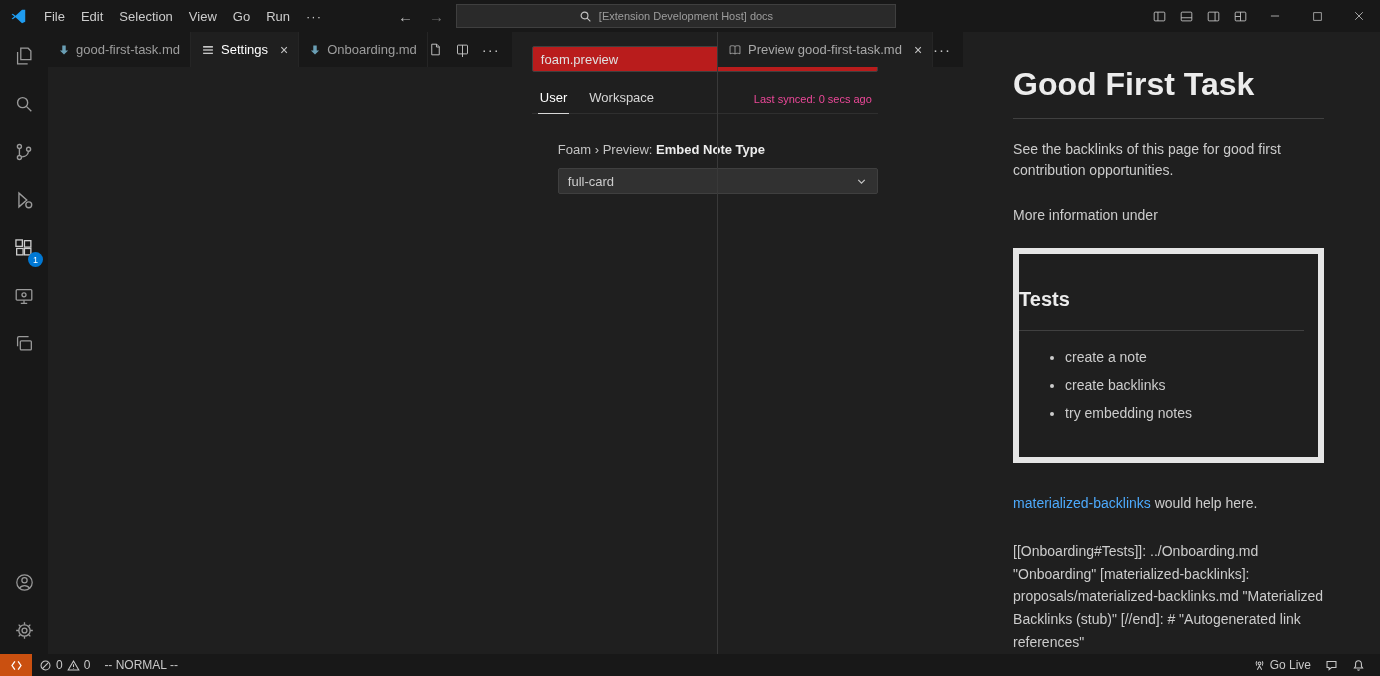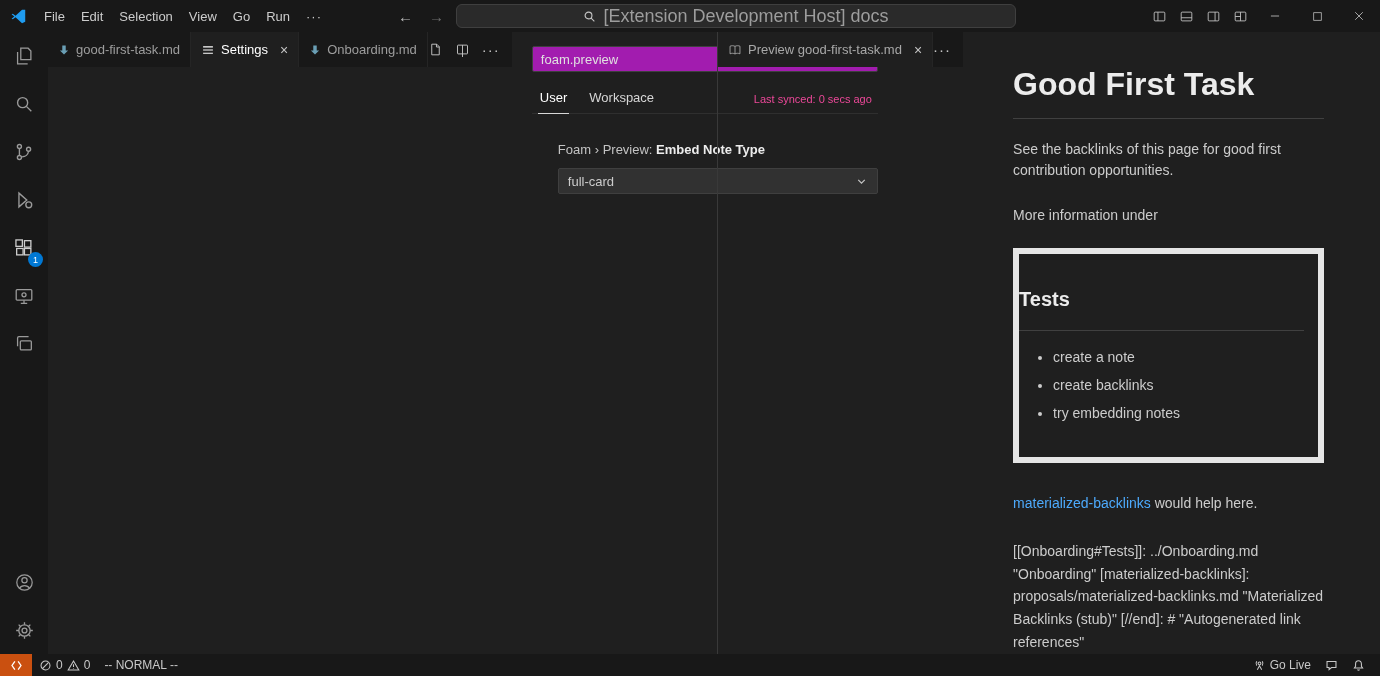--- a/index.html
+++ b/index.html
@@ -6,21 +6,21 @@
 html,body{width:1380px;height:676px;background:#1f1f1f;font-family:"Liberation Sans",sans-serif;color:#ccc;overflow:hidden;font-size:13px}
 svg{display:block}
 
 .titlebar{position:relative;height:32px;background:#181818;display:flex;align-items:center;color:#ccc;flex:none}
 .logo{width:36px;display:flex;justify-content:center;align-items:center}
 .menu{display:flex;align-items:center}
 .menu-item{padding:3px 8px;border-radius:5px;white-space:nowrap}
 .menu-item.dots{letter-spacing:1px}
 .nav{position:absolute;left:398px;top:0;height:32px;display:flex;align-items:center;gap:16px;font-size:15px;color:#bcbcbc}
 .nav .dim{color:#6e6e6e}
-.cmdcenter{position:absolute;left:456px;top:4px;width:560px;height:24px;background:#2a2a2a;border:1px solid #3f3f3f;border-radius:6px;display:flex;align-items:center;justify-content:center;gap:7px;color:#9d9d9d;font-size:18px}
+.cmdcenter{position:absolute;left:456px;top:4px;width:440px;height:24px;background:#2a2a2a;border:1px solid #3f3f3f;border-radius:0;display:flex;align-items:center;justify-content:center;gap:7px;color:#9d9d9d;font-size:11px}
 .winright{position:absolute;right:0;top:0;height:32px;display:flex;align-items:center}
 .lbtn{width:27px;height:32px;display:flex;align-items:center;justify-content:center;color:#c5c5c5}
 .wbtn{width:42px;height:32px;display:flex;align-items:center;justify-content:center;color:#c5c5c5}
 
 .main{display:flex;height:622px}
 .activitybar{width:48px;background:#181818;display:flex;flex-direction:column;flex:none}
 .ab{width:48px;height:48px;display:flex;align-items:center;justify-content:center;color:#9a9a9a;position:relative}
 .ab.bright{color:#d0d0d0}
 .ab .badge{position:absolute;right:5px;bottom:5px;min-width:15px;height:15px;border-radius:8px;background:#0078d4;color:#fff;font-size:9px;display:flex;align-items:center;justify-content:center;padding:0 3px}
 .ab-spacer{margin-top:auto}
@@ -30,42 +30,42 @@
 .group.right{flex:1;border-left:1px solid #393939}
 .tabs{height:35px;background:#181818;display:flex;align-items:stretch;flex:none}
 .tab{display:flex;align-items:center;gap:6px;padding:0 10px;color:#9d9d9d;border-right:1px solid #252525;white-space:nowrap}
 .tab.active{background:#1f1f1f;color:#fff}
 .tab.semi{background:#1f1f1f;color:#a8a8a8}
 .tab .close{margin-left:6px;font-size:14px;color:#c5c5c5;line-height:1}
 .tabactions{margin-left:auto;display:flex;align-items:center;gap:12px;padding-right:12px;color:#c5c5c5}
 .dots3{font-size:15px;letter-spacing:1px;color:#c5c5c5;line-height:1}
 
 .settings{padding:14px 24px 0 20px}
-.searchbox{height:26px;background:#a21caf;border:1px solid #3f3f3f;border-radius:2px;display:flex;align-items:center;padding:0 8px;gap:9px}
+.searchbox{height:26px;background:#b91c1c;border:1px solid #3f3f3f;border-radius:2px;display:flex;align-items:center;padding:0 8px;gap:9px}
 .searchtext{flex:1;color:#e0e0e0}
 .countbadge{background:#252526;border:1px solid #4b4b4b;border-radius:2px;font-size:11px;padding:1px 7px;color:#ccc;white-space:nowrap}
 .sbicon{color:#c5c5c5;display:flex;align-items:center}
 .scoperow{display:flex;align-items:flex-end;margin-top:12px;border-bottom:1px solid #2f2f2f;padding:0 6px;height:30px}
 .scope{margin-right:18px;padding:0 2px 8px;color:#d6d6d6}
 .scope.active{border-bottom:1px solid #d7d7d7;margin-bottom:-1px;color:#fff}
 .lastsync{margin-left:auto;color:#ec4899;font-size:11px;padding-bottom:8px}
 .setting{margin:28px 0 0 26px}
 .setcat{color:#c3c3c3}
 .setname{color:#ededed;font-weight:bold}
 .select{margin-top:11px;width:320px;height:26px;background:#313131;border:1px solid #3f3f3f;border-radius:2px;display:flex;align-items:center;padding:0 9px;color:#ccc}
 .select .chev{margin-left:auto;color:#c5c5c5}
 
 .preview{padding:16px 56px 0 50px;font-size:14px;line-height:1.5;color:#ccc;overflow:hidden}
 .preview h1{font-size:32px;font-weight:600;color:#ececec;padding-bottom:10px;border-bottom:1px solid #404040;margin:12px 0 18px}
 .p1{margin-top:20px}
 .p2{margin-top:24px}
 .embed{margin-top:22px;border:6px solid #e5e5e5;padding:4px 14px 26px 0}
 .embed h2{font-size:20px;font-weight:600;color:#ececec;margin-top:26px;padding-bottom:16px;border-bottom:1px solid #404040}
 .embed ul{margin-top:16px;padding-left:30px}
-.embed li{margin:7px 4px}
+.embed li{margin:7px 16px}
 .linkpara{margin-top:30px}
 .mdlink{color:#4daafc;text-decoration:none}
 .refs{margin-top:26px;line-height:1.62}
 
 .statusbar{height:22px;background:#181818;display:flex;align-items:center;font-size:12px;color:#c8c8c8;flex:none}
 .remoteitem{width:32px;height:22px;background:#ca5010;color:#fff;display:flex;align-items:center;justify-content:center}
 .sitem{display:flex;align-items:center;gap:4px;padding:0 7px;height:22px}
 .sright{margin-left:auto;display:flex;align-items:center;padding-right:8px}
 </style>
 </head>

